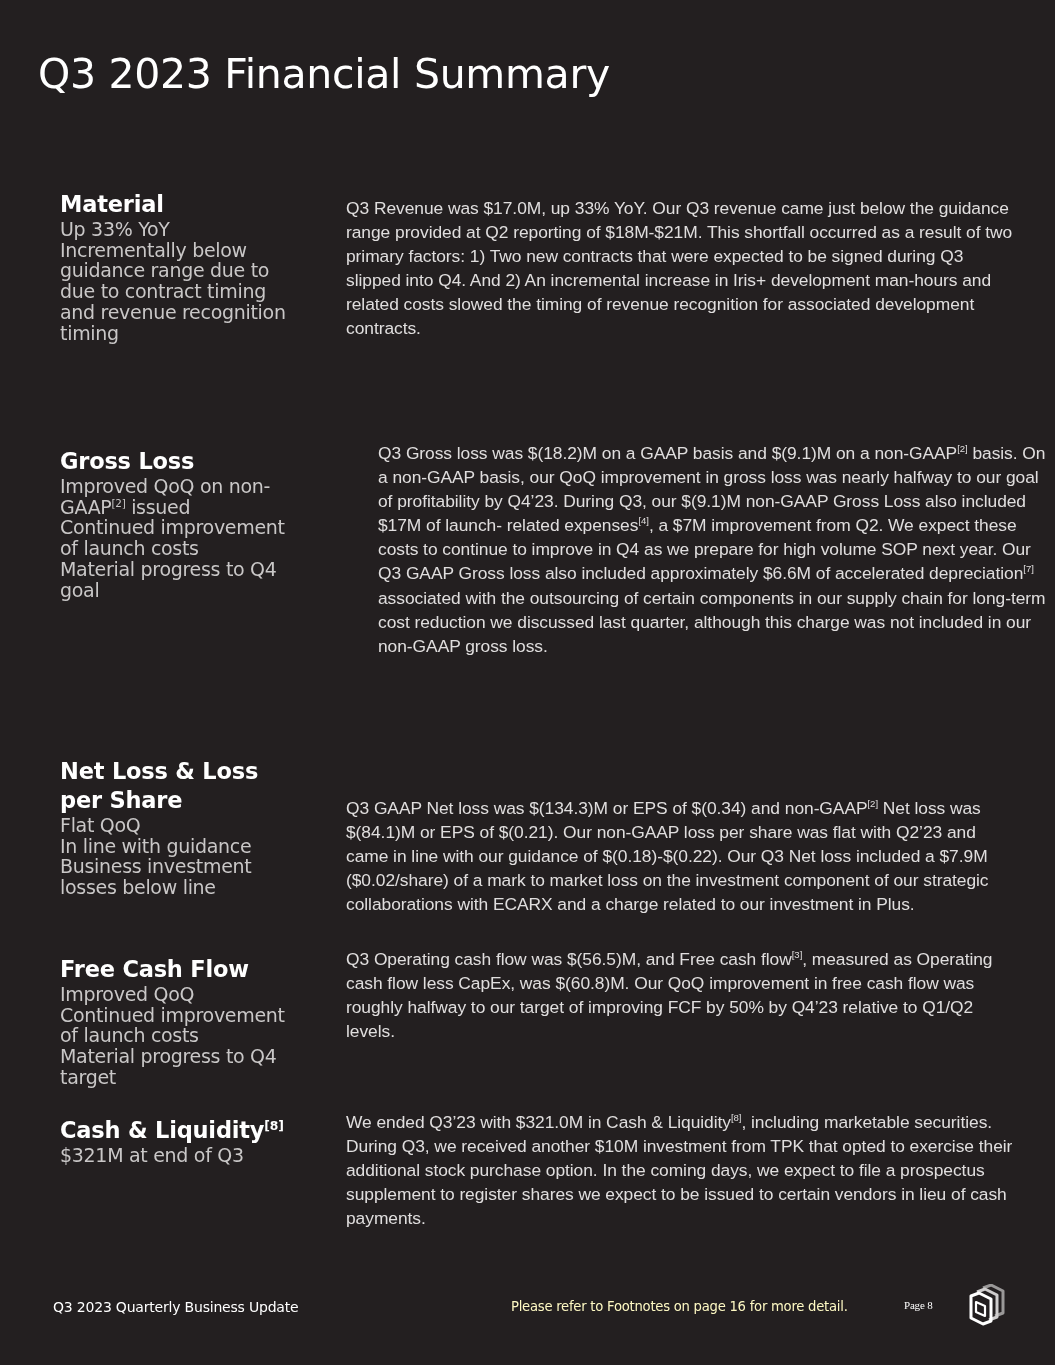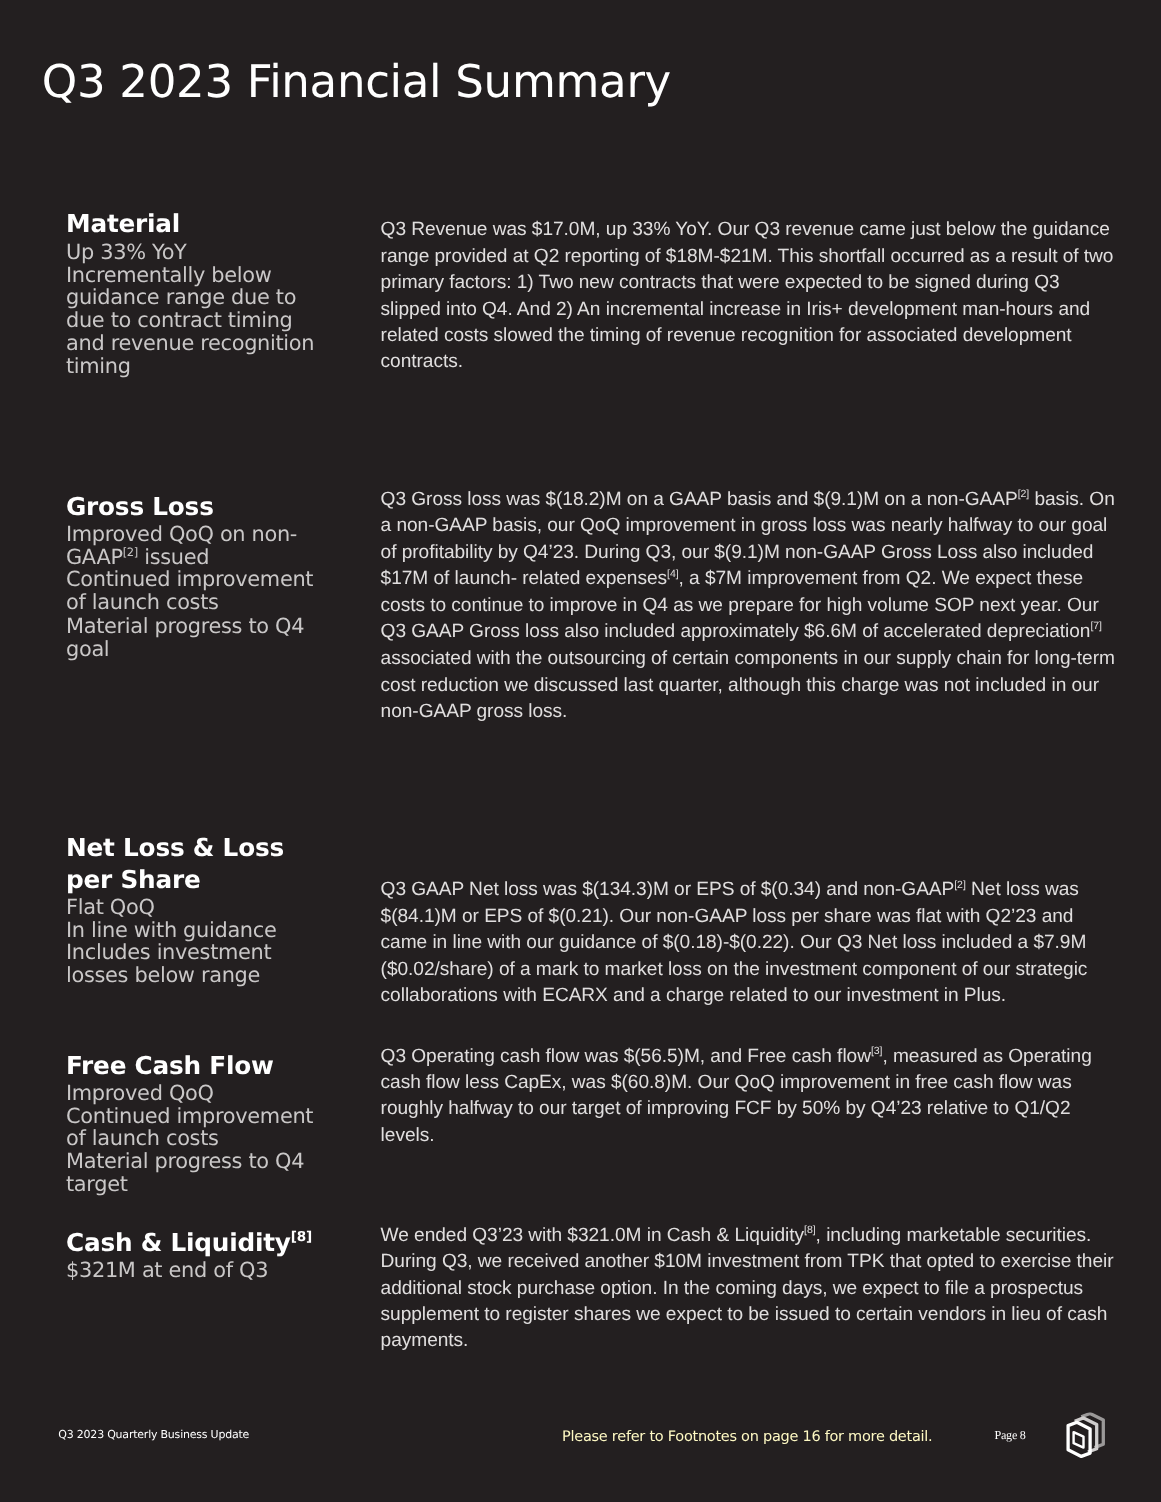--- a/index.html
+++ b/index.html
@@ -74,21 +74,21 @@
       font-size: 17.4px;
       line-height: 24.1px;
       color: #e0dede;
       letter-spacing: -0.05px;
     }
     .footer-left {
       position: absolute;
       left: 53px;
       top: 1299px;
       font-family: "DejaVu Sans", sans-serif;
-      font-size: 10px;
+      font-size: 14px;
       color: #ffffff;
       letter-spacing: -0.2px;
       white-space: nowrap;
     }
     .footer-note {
       position: absolute;
       left: 511px;
       top: 1299px;
       font-family: "DejaVu Sans", sans-serif;
       font-size: 13.2px;
@@ -130,31 +130,31 @@
   </div>
 </div>
 
 <div class="section" style="top:447px;">
   <div class="section-left">
     <h2 class="section-heading"><span>Gross Loss</span></h2>
     <span class="bullet"><span>Improved QoQ on non-GAAP</span><sup>[2]</sup><span> issued</span></span>
     <span class="bullet">Continued improvement of launch costs</span>
     <span class="bullet">Material progress to Q4 goal</span>
   </div>
-  <div class="section-right" style="top:-6px;">
+  <div class="section-right" style="top:-6px;margin-left:32px;">
     <p class="body-text"><span>Q3 Gross loss was $(18.2)M on a GAAP basis and $(9.1)M on a non-GAAP</span><sup>[2]</sup><span> basis. On a non-GAAP basis, our QoQ improvement in gross loss was nearly halfway to our goal of profitability by Q4’23. During Q3, our $(9.1)M non-GAAP Gross Loss also included $17M of launch- related expenses</span><sup>[4]</sup><span>, a $7M improvement from Q2.  We expect these costs to continue to improve in Q4 as we prepare for high volume SOP next year. Our Q3 GAAP Gross loss also included approximately $6.6M of accelerated depreciation</span><sup>[7]</sup><span> associated with the outsourcing of certain components in our supply chain for long-term cost reduction we discussed last quarter, although this charge was not included in our non-GAAP gross loss.</span></p>
   </div>
 </div>
 
 <div class="section" style="top:757px;">
   <div class="section-left">
     <h2 class="section-heading"><span>Net Loss &amp; Loss per Share</span></h2>
     <span class="bullet">Flat QoQ</span>
     <span class="bullet">In line with guidance</span>
-    <span class="bullet">Includes investment losses below range</span>
+    <span class="bullet">Business investment losses below line</span>
   </div>
   <div class="section-right" style="top:-4px;margin-top:43px;">
     <p class="body-text"><span>Q3 GAAP Net loss was $(134.3)M or EPS of $(0.34) and non-GAAP</span><sup>[2]</sup><span> Net loss was $(84.1)M or EPS of $(0.21). Our non-GAAP loss per share was flat with Q2’23 and came in line with our guidance of $(0.18)-$(0.22). Our Q3 Net loss included a $7.9M ($0.02/share) of a mark to market loss on the investment component of our strategic collaborations with ECARX and a charge related to our investment in Plus.</span></p>
   </div>
 </div>
 
 <div class="section" style="top:955px;">
   <div class="section-left">
     <h2 class="section-heading"><span>Free Cash Flow</span></h2>
     <span class="bullet">Improved QoQ</span>

